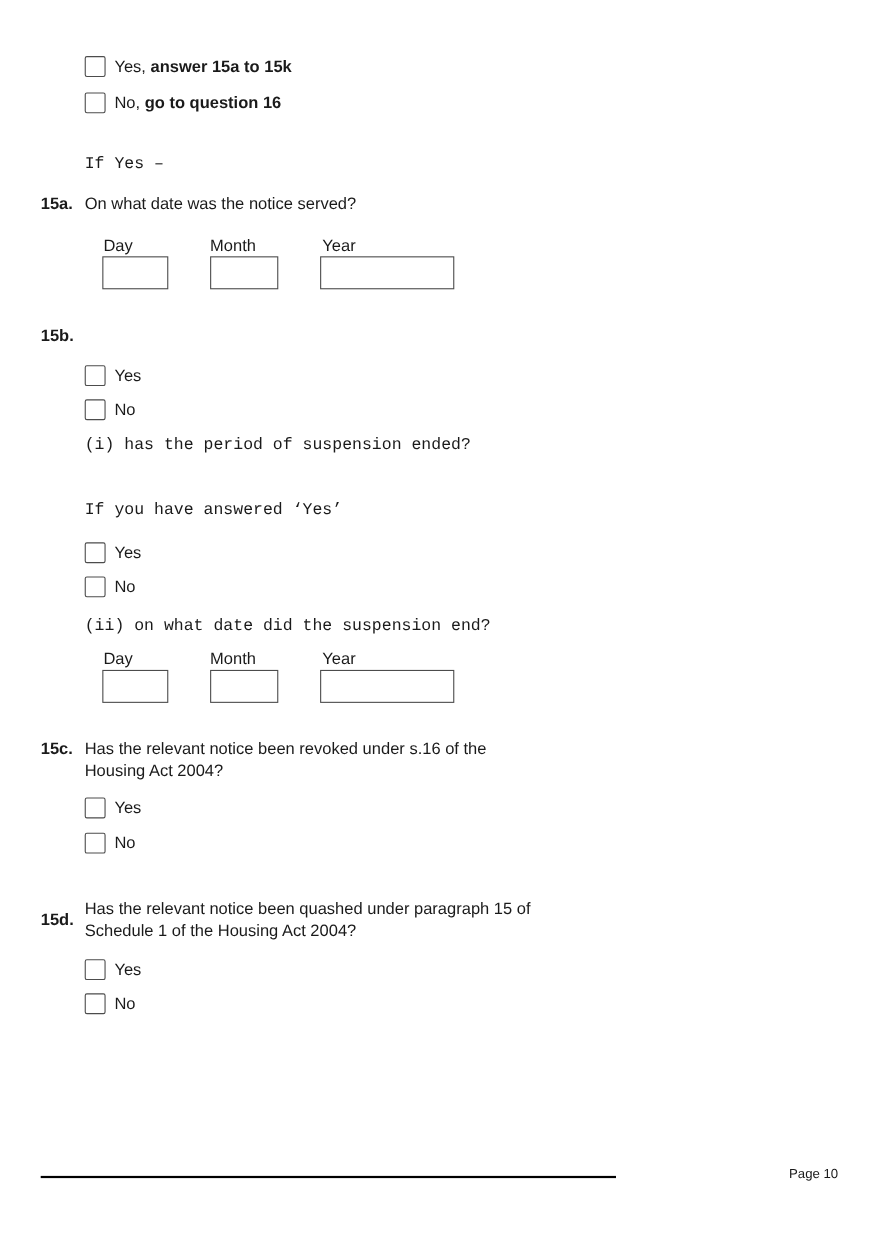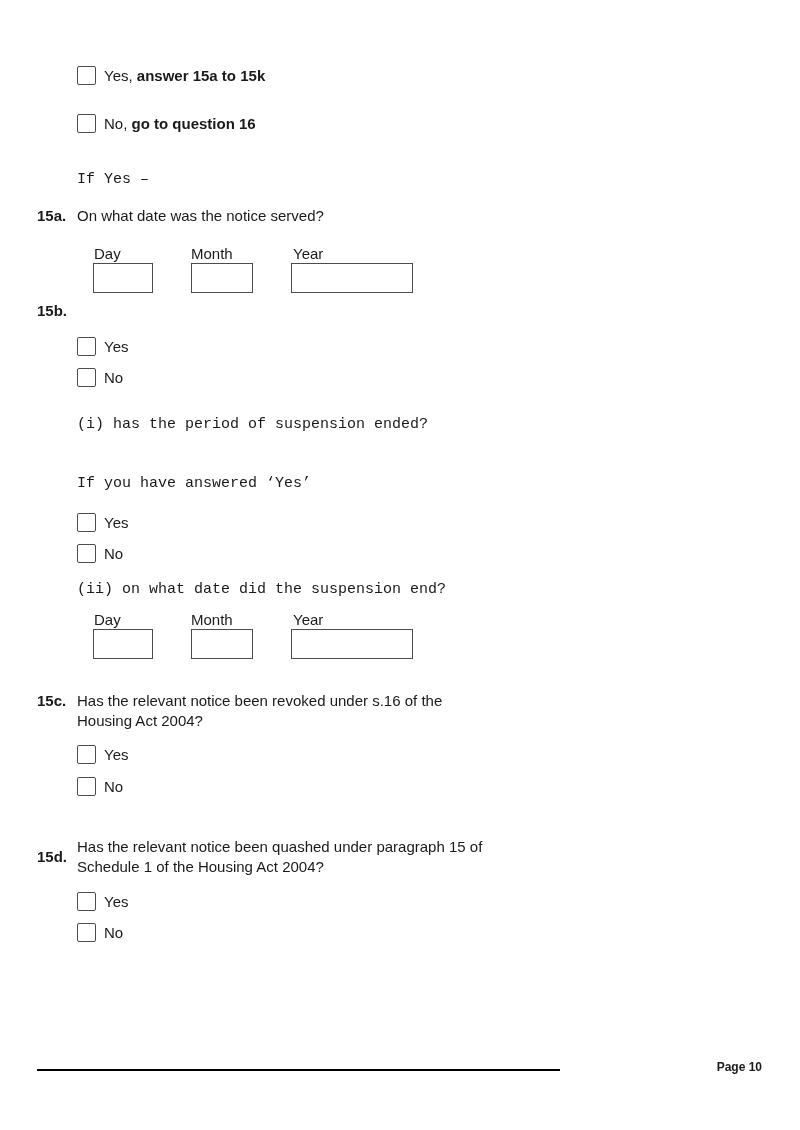--- a/index.html
+++ b/index.html
@@ -38,44 +38,44 @@
   .date-box {
     border:1px solid #4c4c4c;
     background:#fff;
     height:30px;
   }
   .db-day   { width:60px;  margin-right:38px; }
   .db-month { width:62px;  margin-right:38px; }
   .db-year  { width:122px; }
 
   
-  .m12 { margin-top:27px; }
+  .m12 { margin-top:12px; }
   .m10 { margin-top:10px; }
   .m11 { margin-top:11px; }
   .m13 { margin-top:13px; }
   .m14 { margin-top:14px; }
   .m15 { margin-top:15px; }
   .m16 { margin-top:16px; }
   .m18 { margin-top:18px; }
-  .m19 { margin-top:8px; }
+  .m19 { margin-top:33px; }
   .m36 { margin-top:36px; }
   .m39 { margin-top:39px; }
   .m40 { margin-top:40px;align-items:center; }
   .m55 { margin-top:32px; }
 
   .footer-line {
     position:absolute;
     left:37px; top:1069px;
     width:523px;
     border-top:2px solid #000;
   }
   .page-label {
     position:absolute;
     top:1060px; right:38px;
-    font-weight:bold;
+    font-weight:normal;
     font-size:12px;
   }
 </style>
 </head>
 <body>
 
 <div class="content">
 
 
   <div class="cb-row m12">

